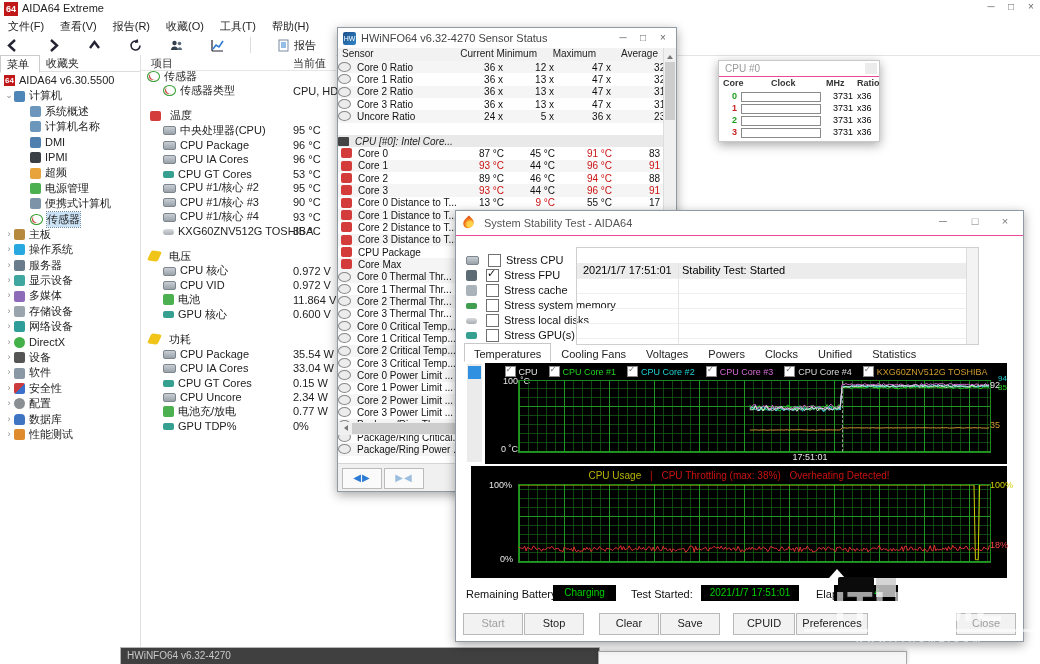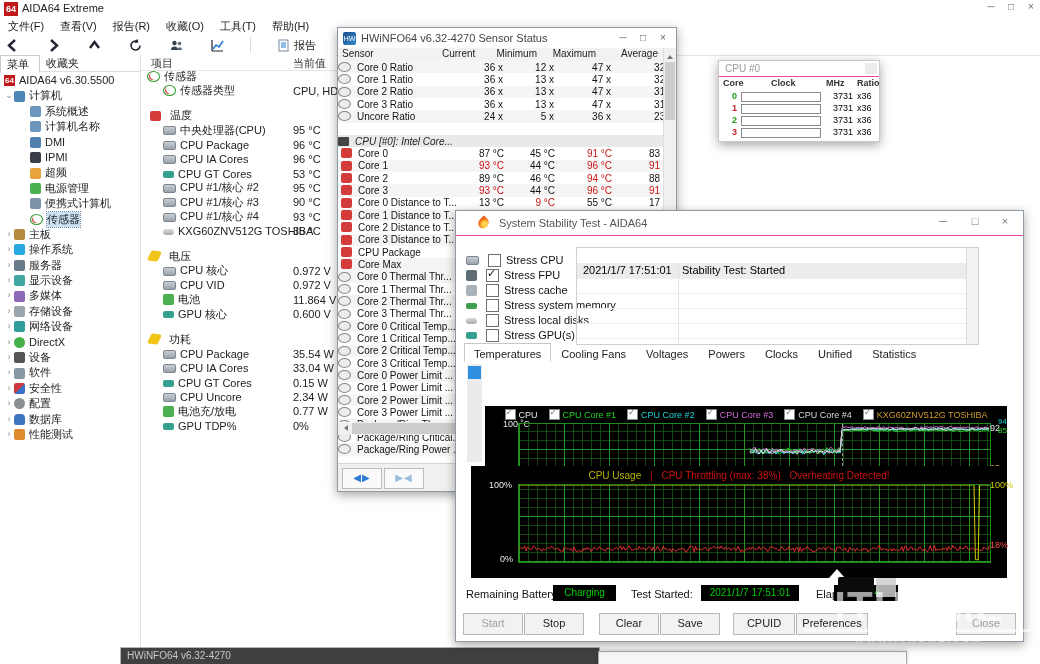--- a/index.html
+++ b/index.html
@@ -109,39 +109,39 @@
   #cwhdr{position:absolute;left:0;top:17px;right:0;height:11px;color:#333;font-weight:bold;}
   #cwhdr span{position:absolute;}
   .cwrow{position:absolute;left:0;right:0;height:12px;}
   .cwrow .cnum{position:absolute;left:8px;width:10px;text-align:right;font-weight:bold;}
   .cwbar{position:absolute;left:22px;top:1px;width:78px;height:8px;border:1px solid #8a8a8a;background:#fff;}
   .cwfill{height:100%;width:72%;background:linear-gradient(90deg,#0a0a00,#6b6b00,#e8e800);}
   .cwmhz{position:absolute;left:104px;width:30px;text-align:right;}
   .cwratio{position:absolute;left:138px;width:20px;text-align:left;}
   
   #sst{left:455px;top:210px;width:567px;height:430px;z-index:30;font-size:11px;}
-  #ssttitle{height:24px;gap:6px;padding-left:22px;color:#555;}
+  #ssttitle{height:24px;gap:6px;padding-left:7px;color:#555;}
   .sstctl{position:absolute;top:4px;color:#777;font-size:11px;width:24px;text-align:center;}
   .strow{position:absolute;left:10px;height:14px;display:flex;align-items:center;gap:5px;color:#111;}
   .cb{width:11px;height:11px;border:1px solid #707070;background:#fff;flex:0 0 11px;position:relative;}
   .cb.on::after{content:"\2713";position:absolute;left:0px;top:-3px;font-size:11px;color:#111;}
   #sstlog{position:absolute;left:120px;top:36px;width:401px;height:96px;border:1px solid #cfcfcf;}
   #loghdr{position:absolute;left:0;top:0;right:11px;height:15px;border-bottom:1px solid #e0e0e0;color:#222;}
   #loghdr .lc1{position:absolute;left:6px;top:1px;}
   #loghdr .lc2{position:absolute;left:105px;top:1px;}
   .logrow{position:absolute;left:0;right:11px;height:15px;border-bottom:1px solid #efefef;}
   .logrow.sel{background:#ececec;}
   .logrow span{position:absolute;top:1px;}
   .logsep{position:absolute;top:0;bottom:0;width:1px;background:#e4e4e4;}
   #logvs{position:absolute;right:0;top:0;width:11px;bottom:0;background:#f3f3f3;border-left:1px solid #ddd;}
   #ssttabs{position:absolute;left:8px;top:134px;height:17px;display:flex;font-size:11px;color:#222;}
   .tab{padding:2px 9px 0 9px;border:1px solid transparent;}
   .tab.on{border:1px solid #c8c8c8;border-bottom:1px solid #fff;background:#fff;margin-top:-2px;padding-top:4px;}
   
-  #tchart{position:absolute;left:29px;top:152px;width:522px;height:101px;background:#000;margin-top:43px;}
+  #tchart{position:absolute;left:29px;top:152px;width:522px;height:101px;background:#000;}
   #tscroll{position:absolute;left:11px;top:153px;width:15px;height:98px;background:#ebebeb;}
   #tsthumb{position:absolute;left:1px;right:1px;top:2px;height:13px;background:#2f8fe0;}
   .plot{position:absolute;border:1px solid #1d8a1d;
     background-image:
       repeating-linear-gradient(90deg,rgba(35,160,35,.9) 0 1px,transparent 1px 45px),
       repeating-linear-gradient(0deg,rgba(35,160,35,.9) 0 1px,transparent 1px 45px),
       repeating-linear-gradient(90deg,rgba(20,90,20,.8) 0 1px,transparent 1px 9px),
       repeating-linear-gradient(0deg,rgba(20,90,20,.8) 0 1px,transparent 1px 9px);}
   #tplot{left:33px;top:17px;width:471px;height:71px;}
   #tlegend{position:absolute;left:0;top:3px;right:0;display:flex;justify-content:center;gap:11px;font-size:9px;}
@@ -515,21 +515,21 @@
   <div id="hwinfo" class="float">
     <div id="hwtitle" class="ftitle">
       <span class="hwico">HW</span>
       <span>HWiNFO64 v6.32-4270 Sensor Status</span>
       <span class="winctl" style="right:44px;top:4px">─</span>
       <span class="winctl" style="right:24px;top:4px">□</span>
       <span class="winctl" style="right:4px;top:4px">×</span>
     </div>
     <div id="hwcols">
       <span style="left:4px">Sensor</span>
-      <span style="left:104px;width:46px;text-align:left;display:inline-block">Current</span>
+      <span style="left:116px;width:46px;text-align:center;display:inline-block">Current</span>
       <span style="left:150px;width:49px;text-align:right;display:inline-block">Minimum</span>
       <span style="left:203px;width:55px;text-align:right;display:inline-block">Maximum</span>
       <span style="left:262px;width:58px;text-align:right;display:inline-block">Average</span>
     </div>
     <div id="hwrows">
       <div class="hrow">
           <span data-icon="clk"></span>
           <span class="nm">Core 0 Ratio</span>
           <span class="c1">36 x</span>
           <span class="c2">12 x</span>

